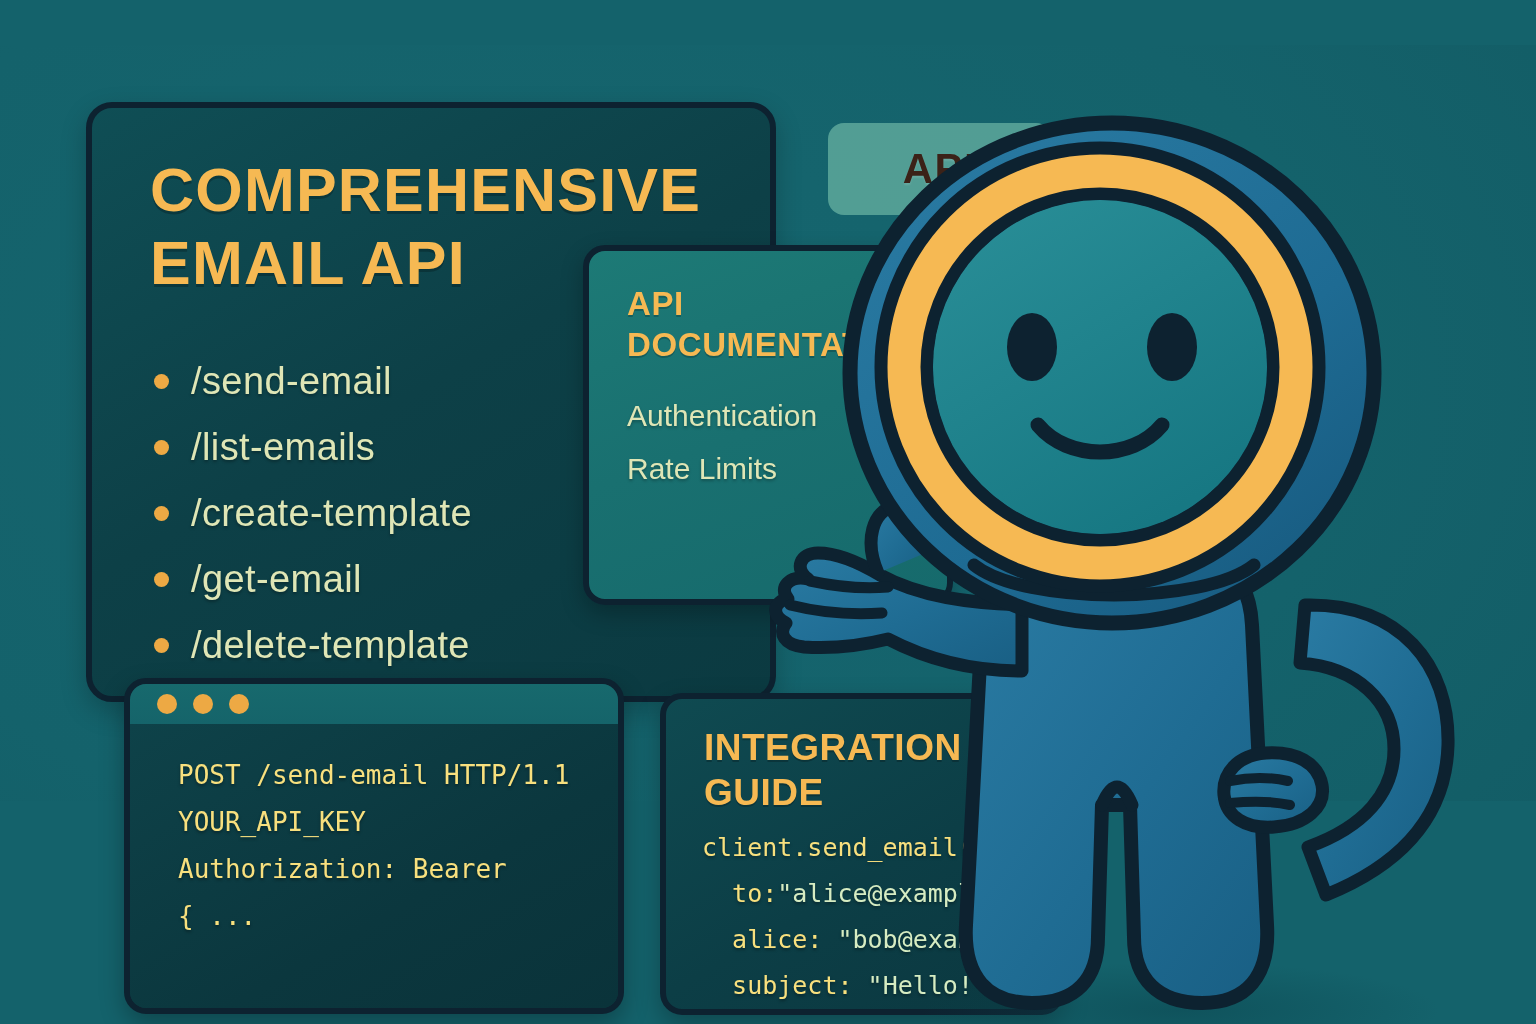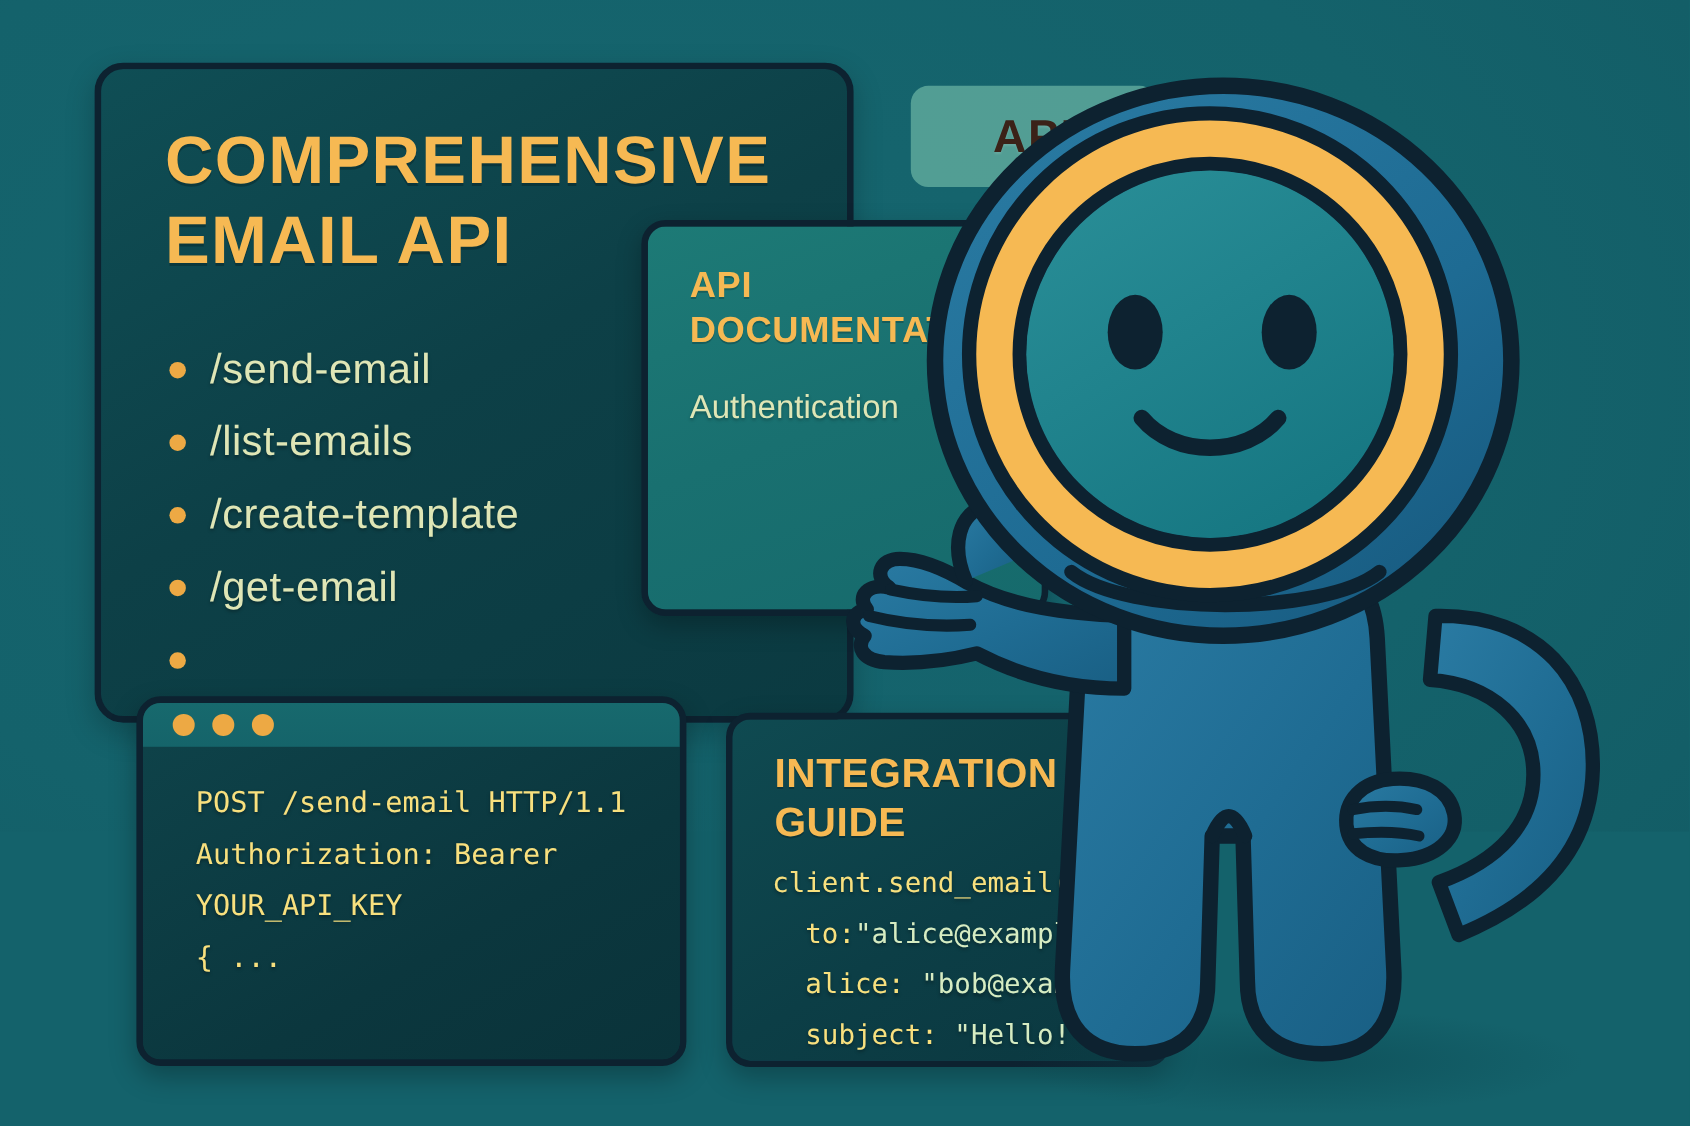--- a/index.html
+++ b/index.html
@@ -5,20 +5,21 @@
   html,body{margin:0;padding:0;}
   body{
     width:1536px;height:1024px;overflow:hidden;
     font-family:"Liberation Sans",sans-serif;
     background:#14626b;
   }
   #stage{
     position:relative;width:1536px;height:756px;
     background:
       radial-gradient(ellipse 1400px 900px at 38% 45%, #16666f 0%, #14626b 55%, #125a63 100%);
+    margin-top: 45px;
   }
   
   .card{position:absolute;box-sizing:border-box;border:6px solid #0d2230;}
   
   #hero{
     left:86px;top:57px;width:690px;height:600px;border-radius:26px;
     background:linear-gradient(150deg,#0f4e55 0%,#0d4047 48%,#0b3a41 100%);
     box-shadow:0 10px 26px rgba(0,0,0,.22);
   }
   #hero-title{
@@ -123,45 +124,47 @@
       <li>
         <span class="bullet"></span>
         <span>/create-template</span>
       </li>
       <li>
         <span class="bullet"></span>
         <span>/get-email</span>
       </li>
       <li>
         <span class="bullet"></span>
+        <span>/delete-template</span>
       </li>
     </ul>
   </div>
 
   <div id="badge">
     <span>API</span>
   </div>
 
   <div class="card" id="doccard">
     <div class="hdr">API Documentation</div>
     <ul id="doclinks">
       <li>Authentication</li>
+      <li>Rate Limits</li>
     </ul>
   </div>
 
   <div class="card" id="terminal">
     <div id="term-bar">
       <span class="dot"></span>
       <span class="dot"></span>
       <span class="dot"></span>
     </div>
     <div id="term-body">
       <div>POST /send-email HTTP/1.1</div>
+      <div>YOUR_API_KEY</div>
       <div>Authorization: Bearer</div>
-      <div>YOUR_API_KEY</div>
       <div>{ ...</div>
     </div>
   </div>
 
   <div class="card" id="integration">
     <div class="hdr">Integration Guide</div>
     <div id="code">
       <div><span>client.send_email({</span><span class="str"></span></div>
       <div><span>  to:</span><span class="str">"alice@example.com",</span></div>
       <div><span>  alice: </span><span class="str">"bob@example.com,</span></div>

